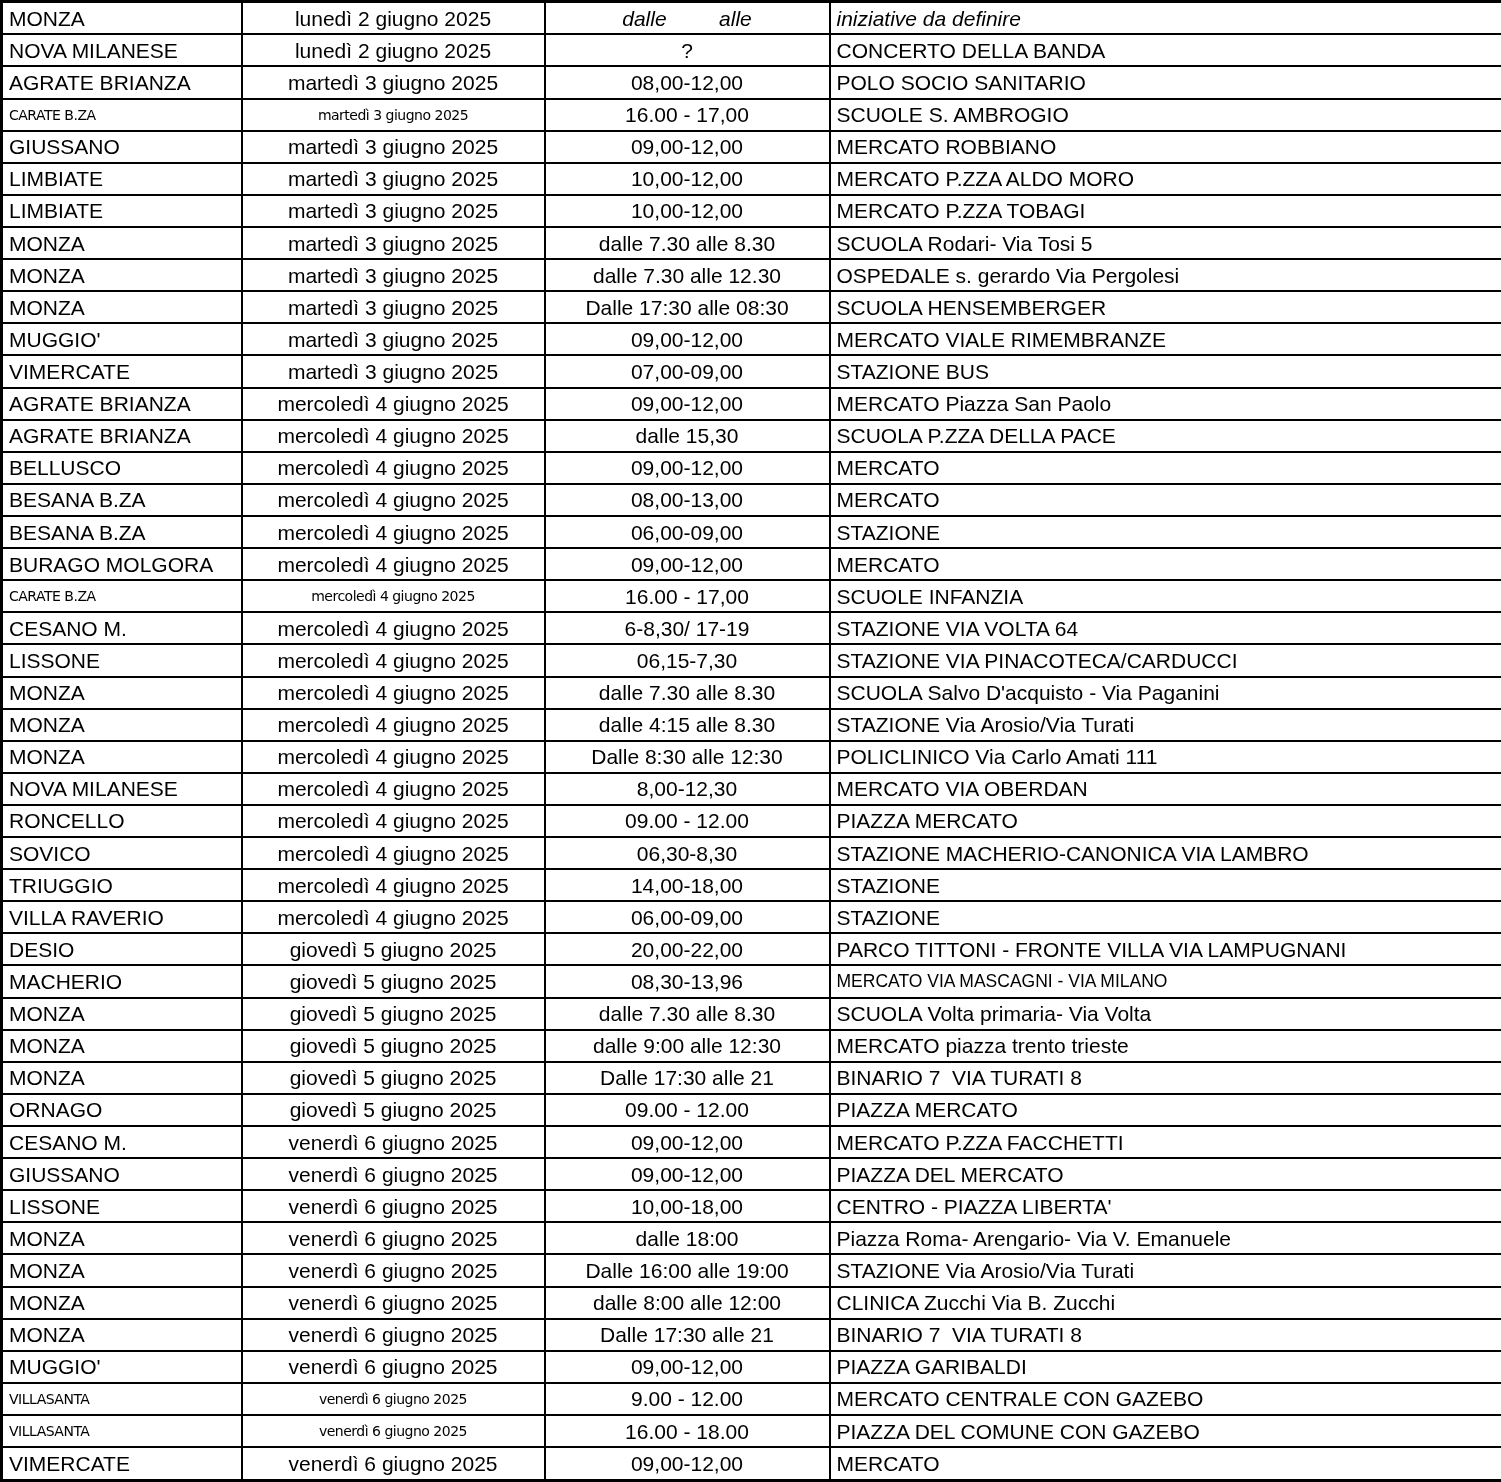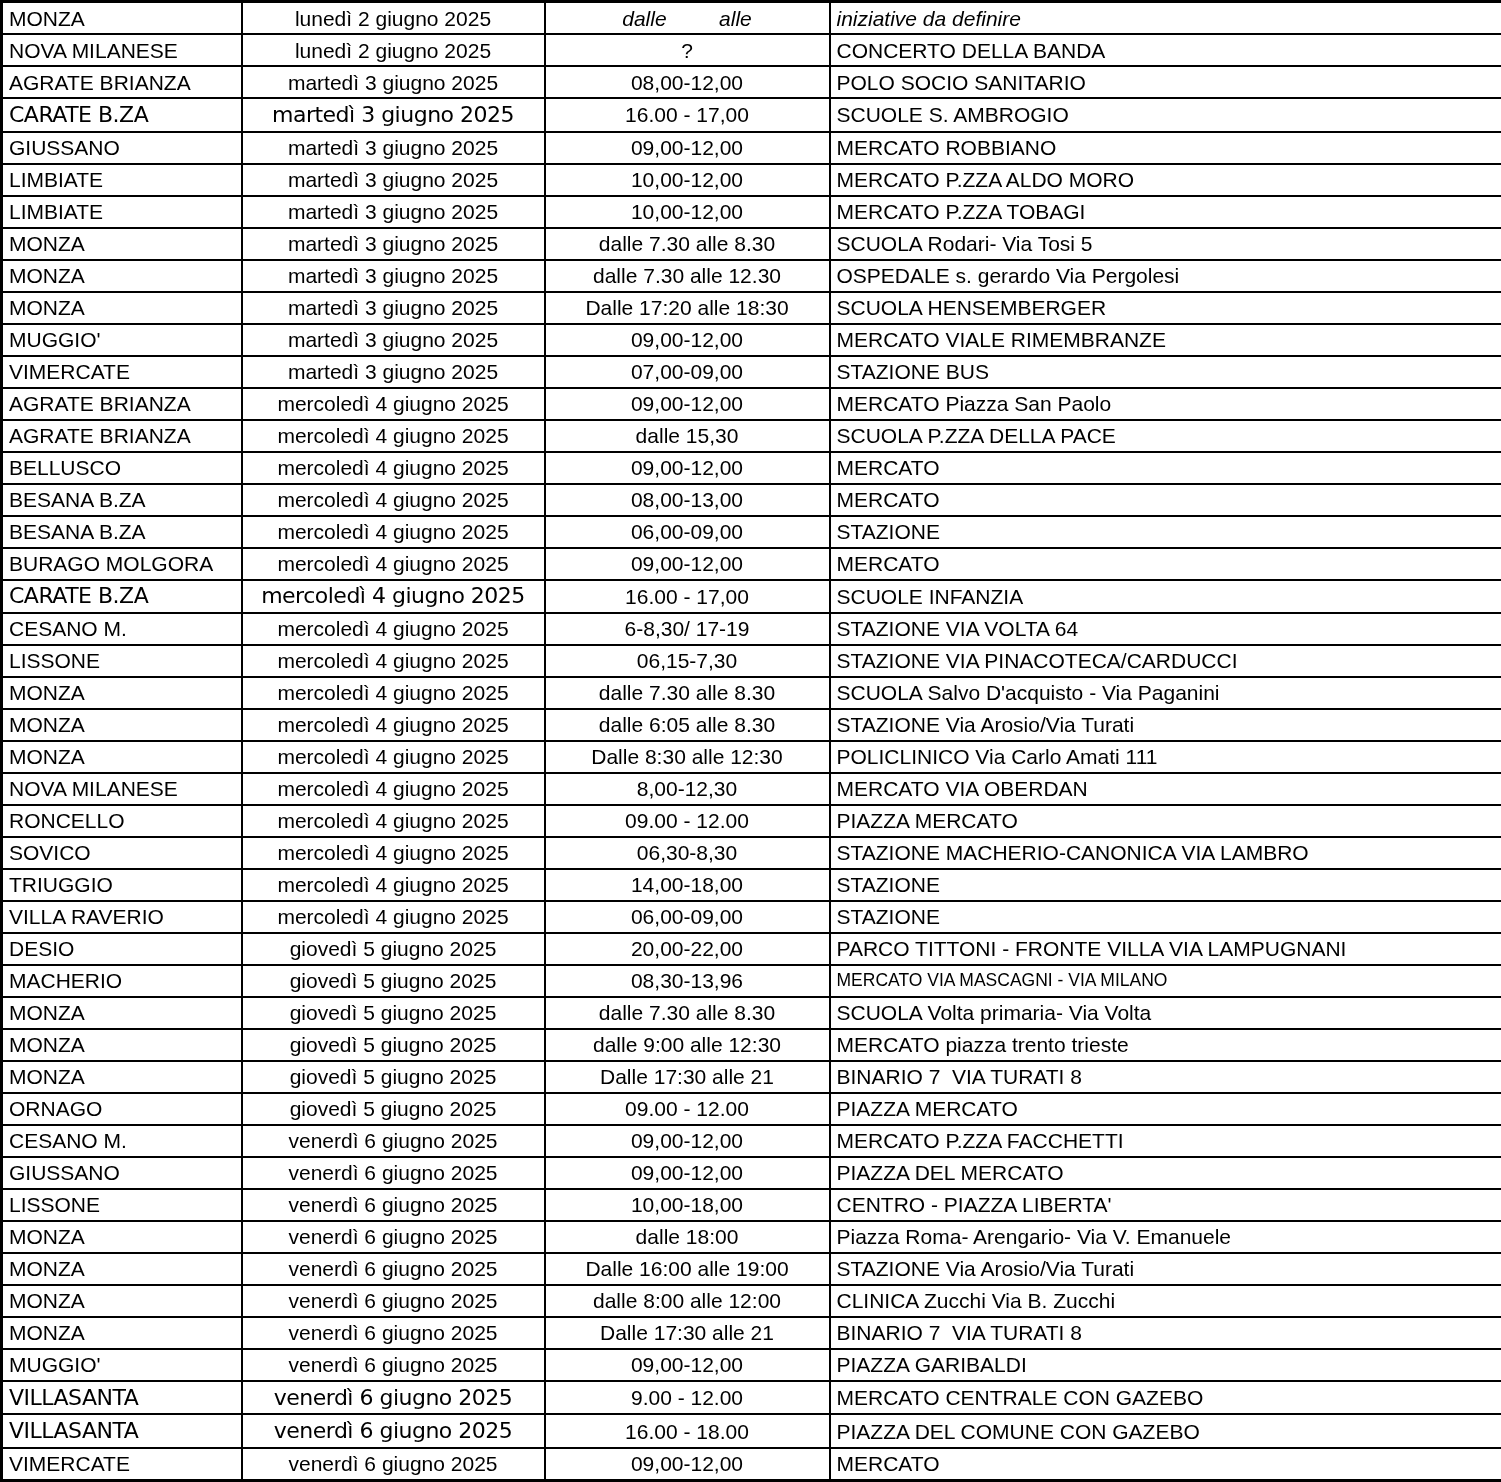--- a/index.html
+++ b/index.html
@@ -27,21 +27,21 @@
     overflow: hidden;
     vertical-align: middle;
     line-height: 1;
   }
   td.c-loc   { text-align: left; }
   td.c-date  { text-align: center; }
   td.c-time  { text-align: center; }
   td.c-place { text-align: left; }
   td.alt {
     font-family: "DejaVu Sans", sans-serif;
-    font-size: 22px;
+    font-size: 14px;
     letter-spacing: -0.5px;
   }
   td.small { font-size: 17.5px; margin-left: 8px; }
   td.italic { font-style: italic; }
 </style>
 </head>
 <body>
 
 <table class="sched">
   <colgroup>
@@ -101,21 +101,21 @@
   </tr>
       <tr>
     <td class="c-loc">MONZA</td>
     <td class="c-date">martedì 3 giugno 2025</td>
     <td class="c-time">dalle 7.30 alle 12.30</td>
     <td class="c-place">OSPEDALE s. gerardo Via Pergolesi</td>
   </tr>
       <tr>
     <td class="c-loc">MONZA</td>
     <td class="c-date">martedì 3 giugno 2025</td>
-    <td class="c-time">Dalle 17:20 alle 18:30</td>
+    <td class="c-time">Dalle 17:30 alle 08:30</td>
     <td class="c-place">SCUOLA HENSEMBERGER</td>
   </tr>
       <tr>
     <td class="c-loc">MUGGIO'</td>
     <td class="c-date">martedì 3 giugno 2025</td>
     <td class="c-time">09,00-12,00</td>
     <td class="c-place">MERCATO VIALE RIMEMBRANZE</td>
   </tr>
       <tr>
     <td class="c-loc">VIMERCATE</td>
@@ -179,21 +179,21 @@
   </tr>
       <tr>
     <td class="c-loc">MONZA</td>
     <td class="c-date">mercoledì 4 giugno 2025</td>
     <td class="c-time">dalle 7.30 alle 8.30</td>
     <td class="c-place">SCUOLA Salvo D'acquisto - Via Paganini</td>
   </tr>
       <tr>
     <td class="c-loc">MONZA</td>
     <td class="c-date">mercoledì 4 giugno 2025</td>
-    <td class="c-time">dalle 6:05 alle 8.30</td>
+    <td class="c-time">dalle 4:15 alle 8.30</td>
     <td class="c-place">STAZIONE Via Arosio/Via Turati</td>
   </tr>
       <tr>
     <td class="c-loc">MONZA</td>
     <td class="c-date">mercoledì 4 giugno 2025</td>
     <td class="c-time">Dalle 8:30 alle 12:30</td>
     <td class="c-place">POLICLINICO Via Carlo Amati 111</td>
   </tr>
       <tr>
     <td class="c-loc">NOVA MILANESE</td>

